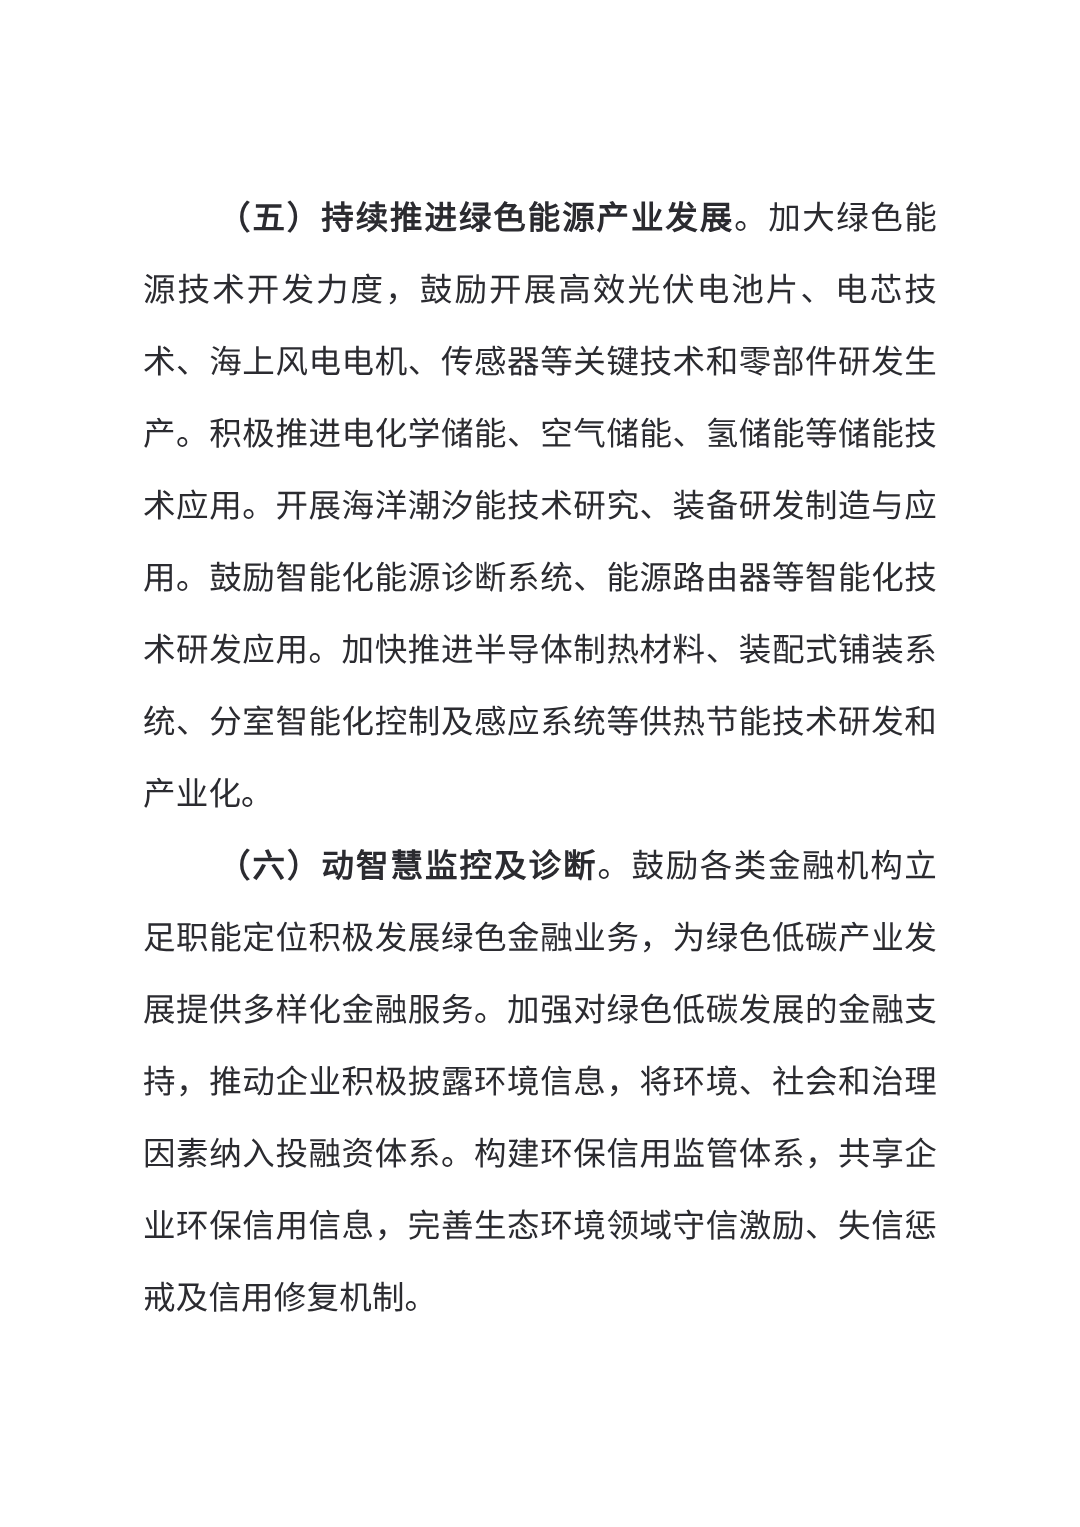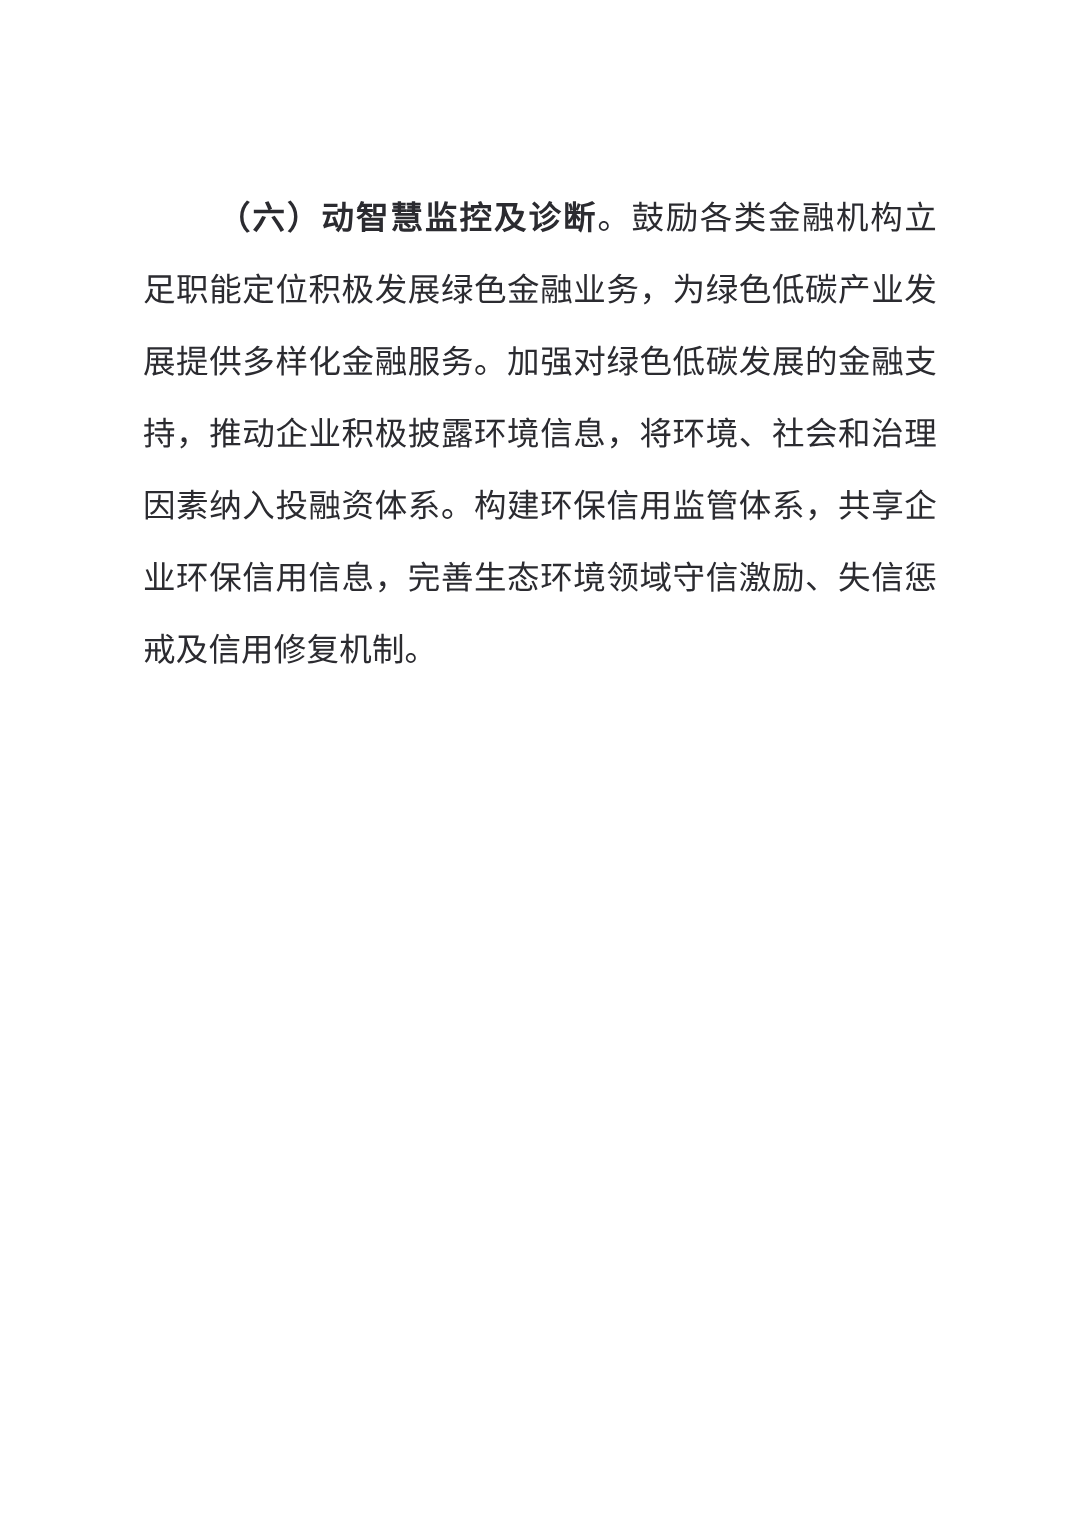--- a/index.html
+++ b/index.html
@@ -62,19 +62,22 @@
     font-weight: 400;
   }
 </style>
 </head>
 <body>
 
 <div class="page">
   <div class="text-body">
 
 
+    <p class="para indent">
+      <span class="heading-run">（五）持续推进绿色能源产业发展</span><span class="sentence-stop">。</span><span>加大绿色能源技术开发力度，鼓励开展高效光伏电池片、电芯技术、海上风电电机、传感器等关键技术和零部件研发生产。积极推进电化学储能、空气储能、氢储能等储能技术应用。开展海洋潮汐能技术研究、装备研发制造与应用。鼓励智能化能源诊断系统、能源路由器等智能化技术研发应用。加快推进半导体制热材料、装配式铺装系统、分室智能化控制及感应系统等供热节能技术研发和产业化。</span>
+    </p>
 
     <p class="para indent">
       <span class="heading-run">（六）动智慧监控及诊断</span><span class="sentence-stop">。</span><span>鼓励各类金融机构立足职能定位积极发展绿色金融业务，为绿色低碳产业发展提供多样化金融服务。加强对绿色低碳发展的金融支持，推动企业积极披露环境信息，将环境、社会和治理因素纳入投融资体系。构建环保信用监管体系，共享企业环保信用信息，完善生态环境领域守信激励、失信惩戒及信用修复机制。</span>
     </p>
 
   </div>
 </div>
 
 </body></html>

